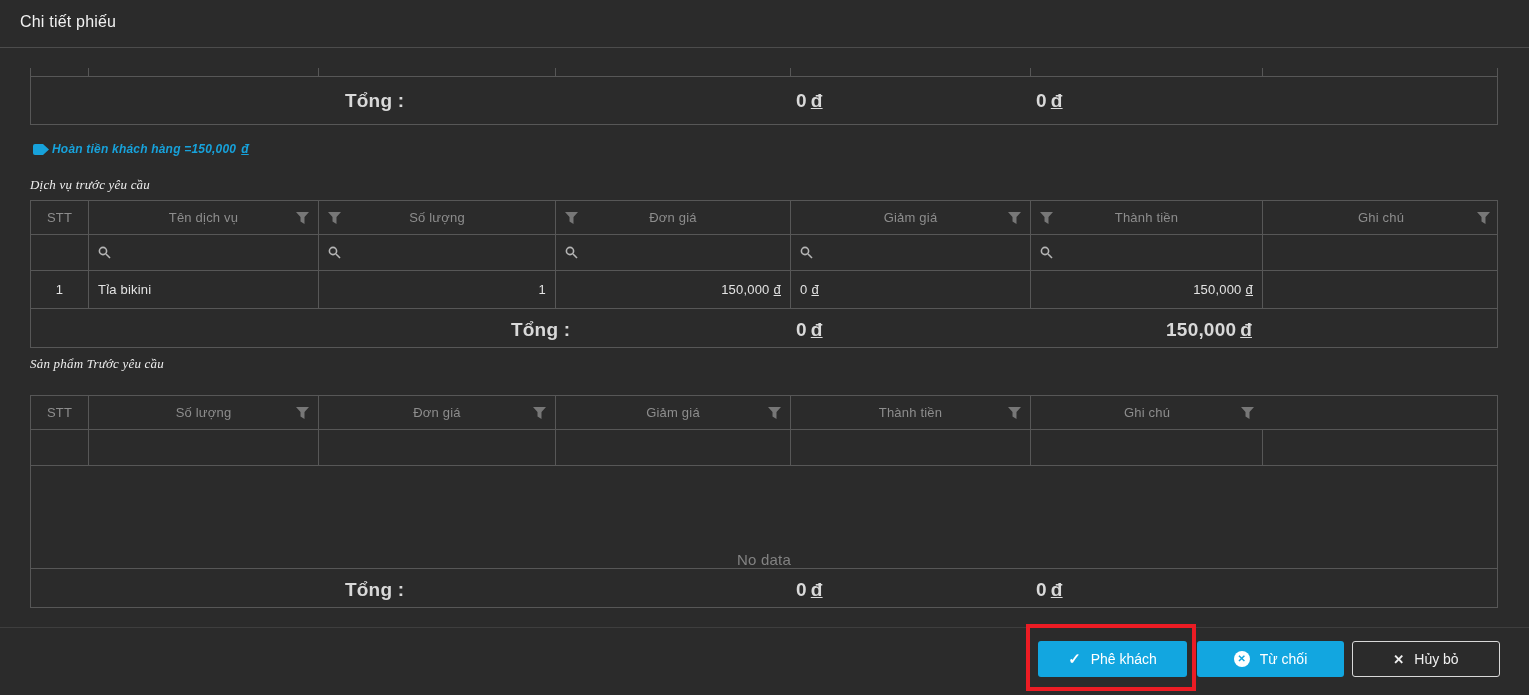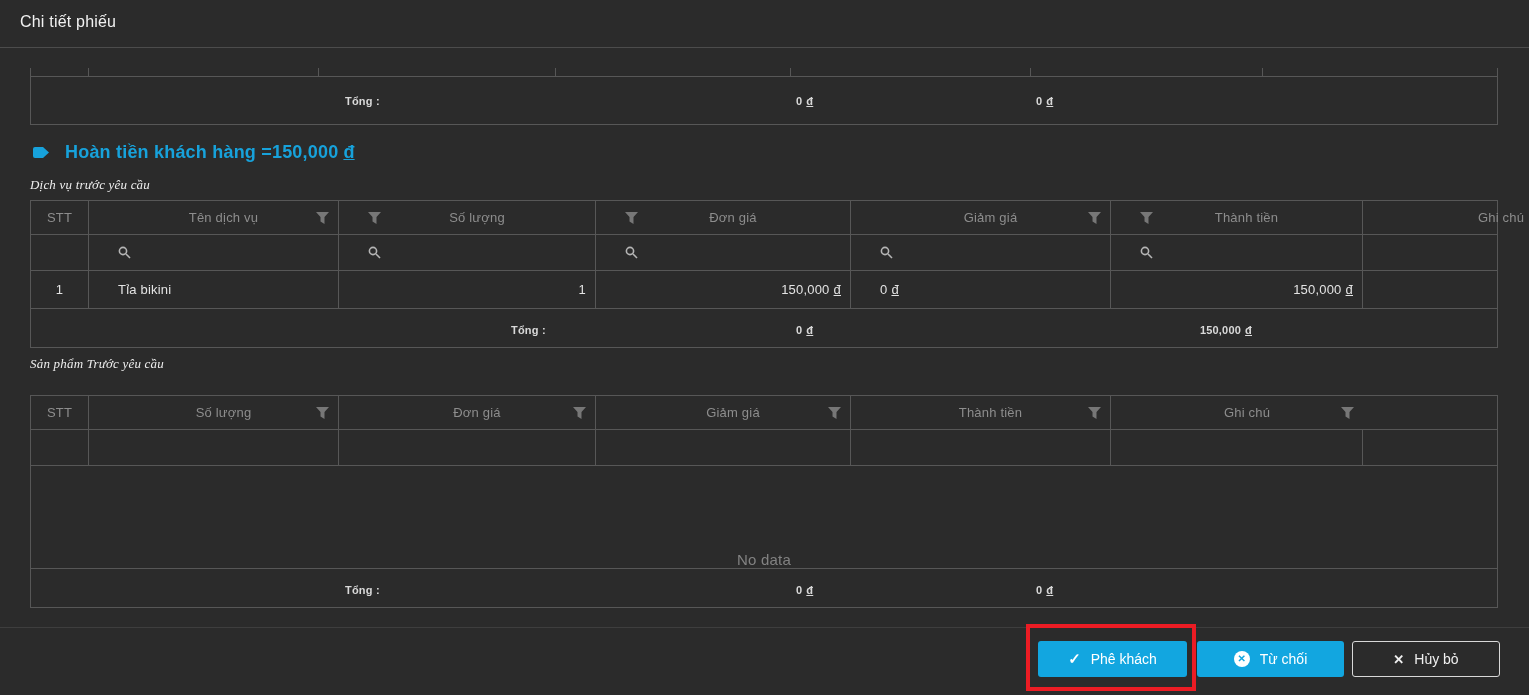--- a/index.html
+++ b/index.html
@@ -11,42 +11,42 @@
   }
   
   .modal-header{position:absolute;top:0;left:0;width:100%;height:47px;border-bottom:1px solid #4c4c4c;}
   .modal-title{position:absolute;left:20px;top:13px;font-size:16px;color:#f2f2f2;}
   .modal-close{position:absolute;right:23px;top:13px;font-size:16px;color:#e6e6e6;cursor:pointer;background:none;border:none;line-height:20px;}
   
   .grid{display:grid;grid-template-columns:58px 230px 237px 235px 240px 232px 236px;}
   .tbl{position:absolute;left:30px;width:1468px;border:1px solid #575757;box-sizing:border-box;}
   .cell,.hcell,.scell{border-right:1px solid #575757;box-sizing:border-box;position:relative;display:flex;align-items:center;overflow:hidden;}
   .cell:last-child,.hcell:last-child,.scell:last-child{border-right:none;}
-  .hrow,.srow,.drow{border-bottom:1px solid #575757;gap:20px;}
+  .hrow,.srow,.drow{border-bottom:1px solid #575757;}
   .hrow{height:33px;}
   .srow{height:35px;}
   .drow{height:37px;}
   .hcell{justify-content:center;color:#8d8d8d;font-size:13px;}
   .funnel{position:absolute;right:9px;top:50%;transform:translateY(-50%);display:inline-flex;}
   .funnel-left .funnel{left:9px;right:auto;}
   .mag{margin-left:9px;display:inline-flex;}
   .cell{font-size:13px;color:#e3e3e3;padding:0 9px;}
   .cell.center{justify-content:center;}
   .cell.right{justify-content:flex-end;}
   .cur{text-decoration:underline;margin-left:4px;}
   .trow{position:relative;}
-  .tlabel,.tmoney{position:absolute;top:50%;transform:translateY(-50%);font-weight:bold;font-size:11px;color:#d9d9d9;}
+  .tlabel,.tmoney{position:absolute;top:50%;transform:translateY(-50%);font-weight:bold;font-size:19px;color:#d9d9d9;}
   
   .summary-tbl{top:68px;height:57px;border-top:none;}
   .sliver{height:8px;border-bottom:1px solid #575757;}
   .sliver .cell{padding:0;}
   .summary-total{height:48px;}
   
   .refund{position:absolute;left:33px;top:142px;display:flex;align-items:center;}
-  .refund-text{color:#17a2db;font-size:18px;font-weight:bold;margin-left:16px;}
+  .refund-text{color:#17a2db;font-size:12px;font-weight:bold;font-style:italic;margin-left:3px;}
   .refund-text .cur{margin-left:5px;}
   
   .caption{position:absolute;left:30px;font-size:13px;font-style:italic;color:#eeeeee;font-family:Liberation Serif, serif;}
   
   .service-tbl{top:200px;height:148px;}
   .service-total{height:41px;}
   
   .product-tbl{top:395px;height:213px;}
   .nodata-row{height:102px;border-bottom:1px solid #575757;display:flex;align-items:flex-end;justify-content:center;}
   .nodata{color:#828282;font-size:15px;}

